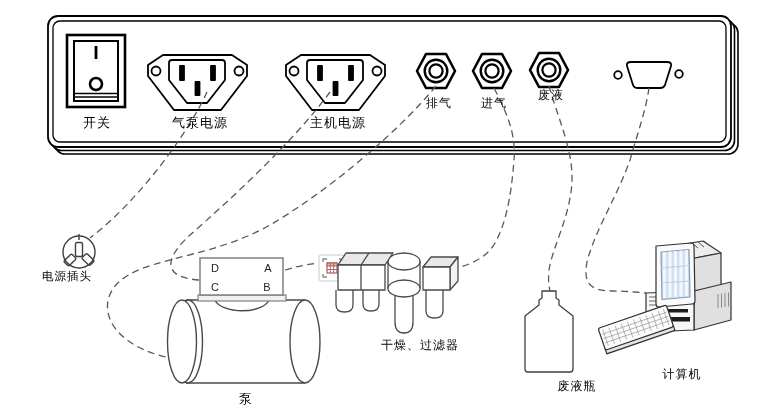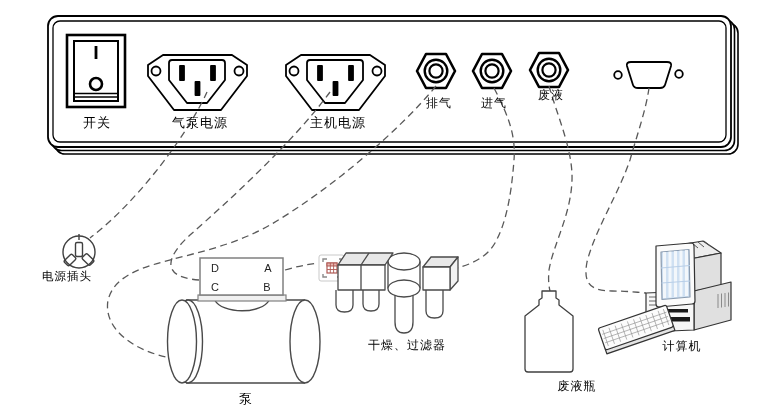--- a/index.html
+++ b/index.html
@@ -193,22 +193,22 @@
 
   <span class="lbl med" style="left:97px;  top:116px;">开关</span>
   <span class="lbl med" style="left:200px; top:116px;">气泵电源</span>
   <span class="lbl med" style="left:338px; top:116px;">主机电源</span>
   <span class="lbl small" style="left:439px; top:97px;">排气</span>
   <span class="lbl small" style="left:494px; top:97px;text-align:right;">进气</span>
   <span class="lbl small" style="left:551px; top:89px;">废液</span>
 
   <span class="lbl" style="left:67px; top:271px; font-size:11.5px;">电源插头</span>
   <span class="lbl med" style="left:246px; top:392px;">泵</span>
-  <span class="lbl small" style="left:407px; top:339px;">干燥、过滤器</span>
+  <span class="lbl small" style="left:420px; top:339px;">干燥、过滤器</span>
   <span class="lbl small" style="left:577px; top:380px;">废液瓶</span>
-  <span class="lbl small" style="left:682px; top:340px;">计算机</span>
+  <span class="lbl small" style="left:682px; top:368px;">计算机</span>
 
   <span class="term" style="left:215px; top:263px;">D</span>
   <span class="term" style="left:268px; top:263px;">A</span>
   <span class="term" style="left:215px; top:282px;">C</span>
   <span class="term" style="left:267px; top:282px;">B</span>
 
 </div>
 
 </body></html>

